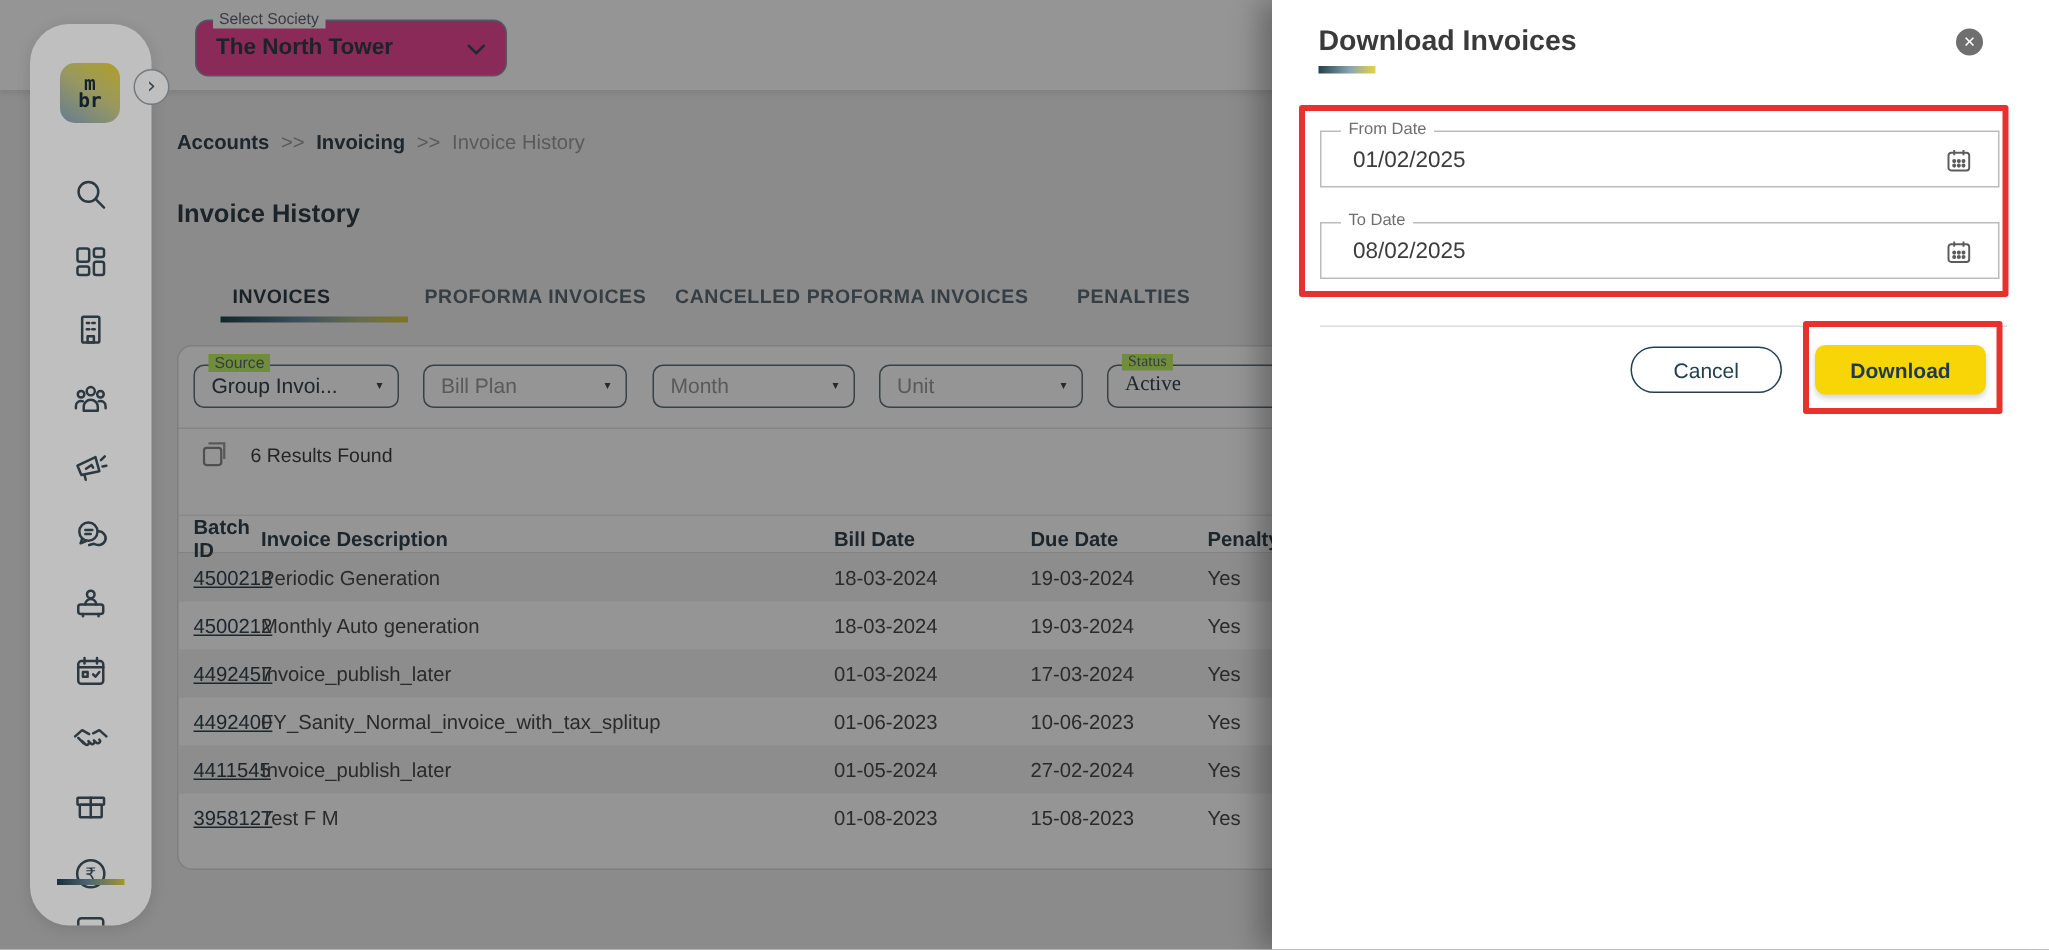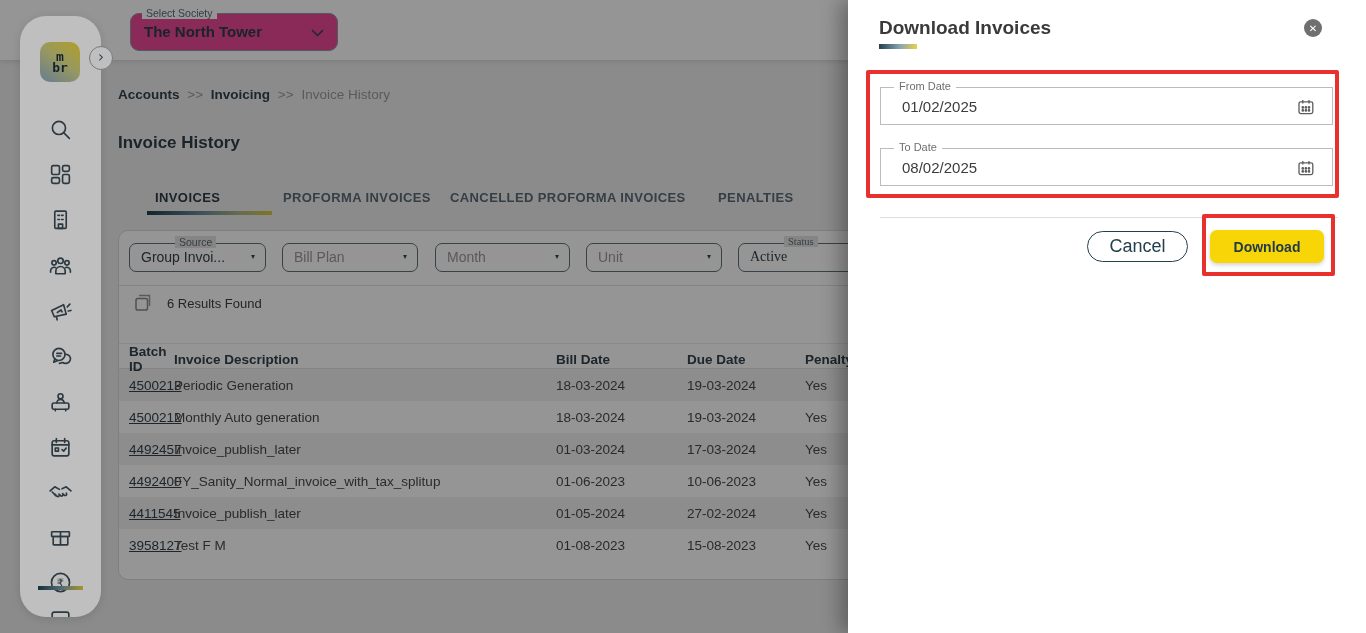--- a/index.html
+++ b/index.html
@@ -33,21 +33,21 @@
   
   .card { position:absolute; left:118px; top:230px; width:982px; height:350px; background:#ffffff;
           border:1px solid #dadada; border-radius:10px; }
   .dd { position:absolute; top:12px; height:29px; border:1.5px solid #5f7079; border-radius:7px;
         background:#fff; font-size:14px; color:#9a9a9a; cursor:pointer; }
   .dd .ddval { position:absolute; left:11px; top:5px; white-space:nowrap; overflow:hidden; }
   .dd.filled .ddval { color:#33424c; }
   .dd .arrow { position:absolute; right:10px; top:8px; font-size:8px; color:#3c4a54;
                font-family:"DejaVu Sans", sans-serif; }
   .dd .nlabel { position:absolute; top:-8px; left:9px; font-size:10.5px; color:#5d6a72;
-                background:#e5e5e5; padding:0 4px;margin-left:36px; }
+                background:#bef264; padding:0 4px; }
   .dd.src { left:10px;  width:137px; }
   .dd.bp  { left:163px; width:136px; }
   .dd.mo  { left:316px; width:135px; }
   .dd.un  { left:467px; width:136px; }
   .dd.st  { left:619px; width:200px;font-family:Liberation Serif, serif; }
   .card .hdiv { position:absolute; left:0; top:54px; width:100%; height:1px; background:#e3e3e3; }
   .results { position:absolute; left:14px; top:62px; display:flex; align-items:center; }
   .results .txt { margin-left:14px; font-size:13px; color:#3f3f3f; }
 
   
@@ -90,21 +90,21 @@
             cursor:pointer; border:none; font-family:"DejaVu Sans", sans-serif; }
   .field { position:absolute; left:32px; width:453px; height:38px; border:1px solid #bcbcbc;
            border-radius:0; background:#fff; cursor:text; }
   .field.from { top:87px; } .field.to { top:148px; }
   .field .nlabel { position:absolute; top:-8px; left:13px; font-size:11px; color:#6e6e6e;
                    background:#fff; padding:0 5px; }
   .field .fval { position:absolute; left:21px; top:10px; font-size:15px; color:#3c3c3c; }
   .field svg { position:absolute; right:17px; top:10px; stroke:#5c5c5c; stroke-width:1.3; fill:none; }
   .pdivider { position:absolute; left:32px; top:217px; width:458px; height:1px; background:#dedede; }
   .btn-cancel { position:absolute; left:239px; top:231px; width:101px; height:31px; border-radius:16px;
-                border:1.5px solid #24404e; background:#fff; font-size:18px; color:#24404e;
+                border:1.5px solid #24404e; background:#fff; font-size:14px; color:#24404e;
                 cursor:pointer; font-family:"Liberation Sans", sans-serif; }
   .btn-download { position:absolute; left:362px; top:230px; width:114px; height:33px; border-radius:7px;
                   border:none; background:#f8d506; font-size:14px; font-weight:bold; color:#1e3a4c;
                   cursor:pointer; box-shadow:0 2px 4px rgba(0,0,0,.18);
                   font-family:"Liberation Sans", sans-serif; }
 
   
   .anno { position:absolute; border:4px solid #e8312f; background:transparent; z-index:50;
           border-radius:2px; pointer-events:none; }
   .anno1 { left:866px; top:70px; width:473px; height:128px; }

